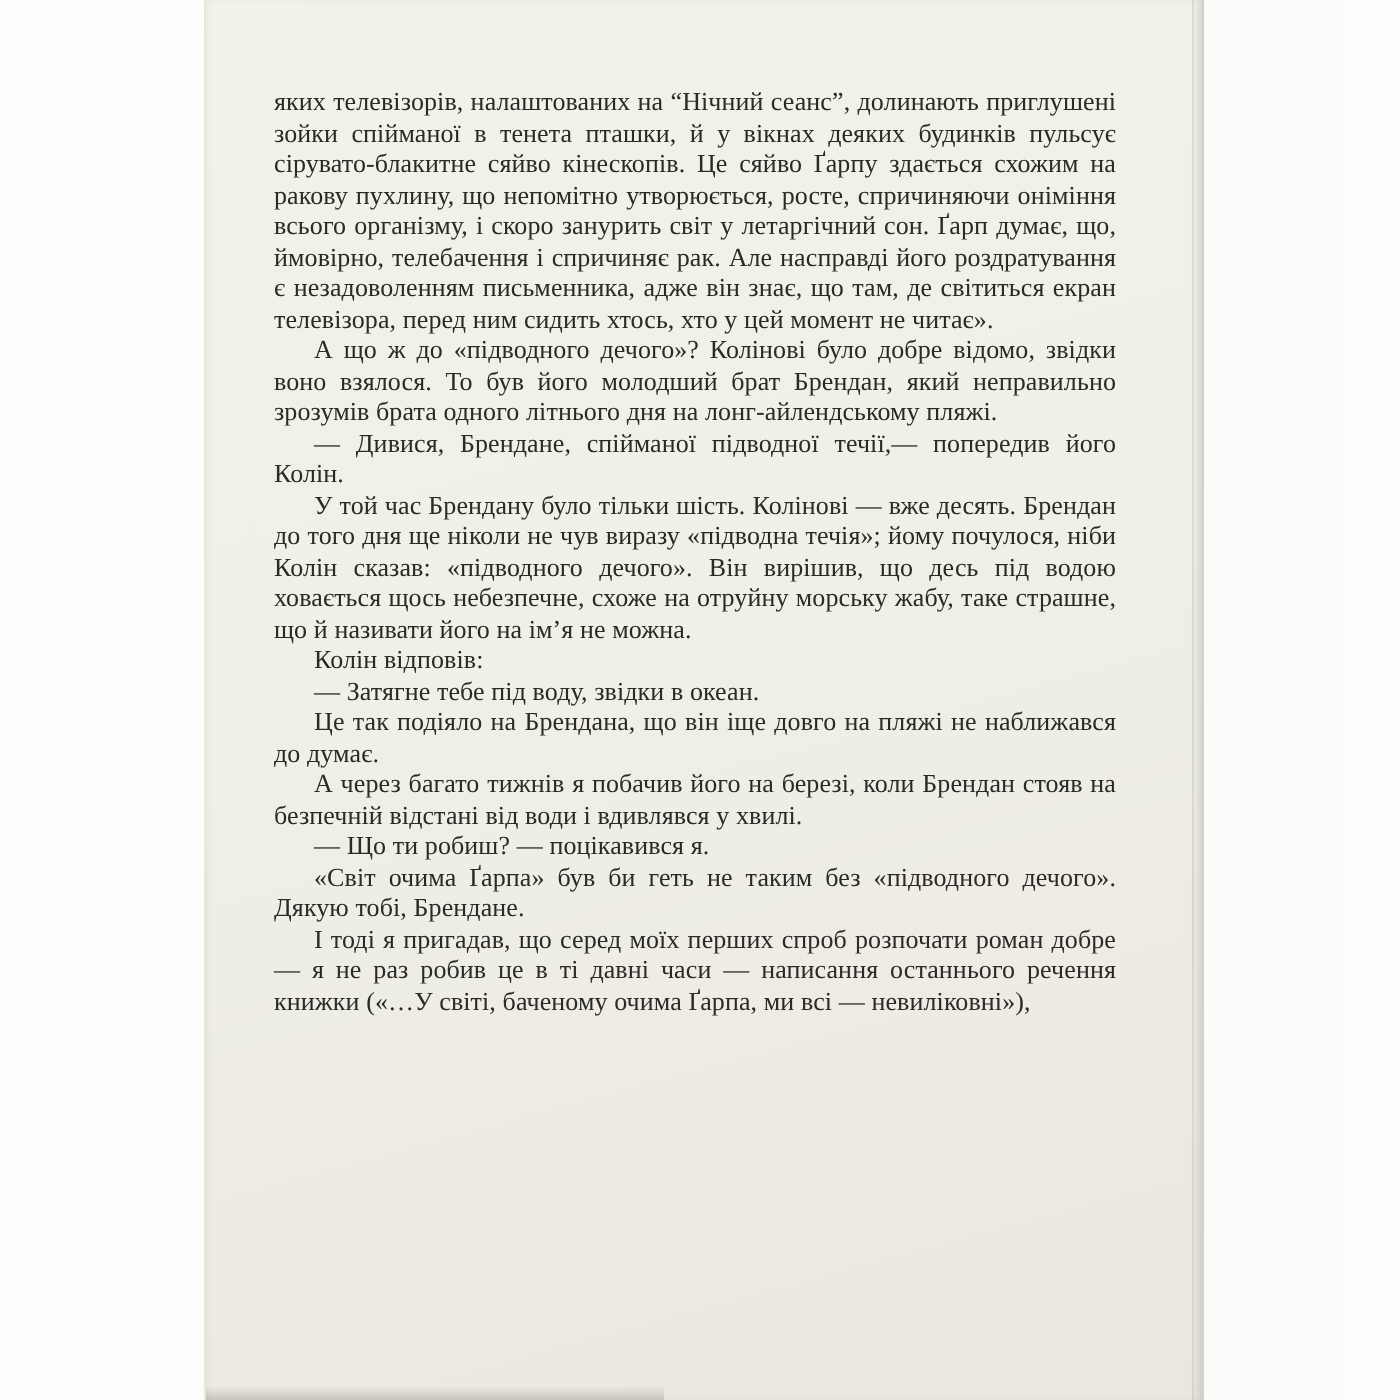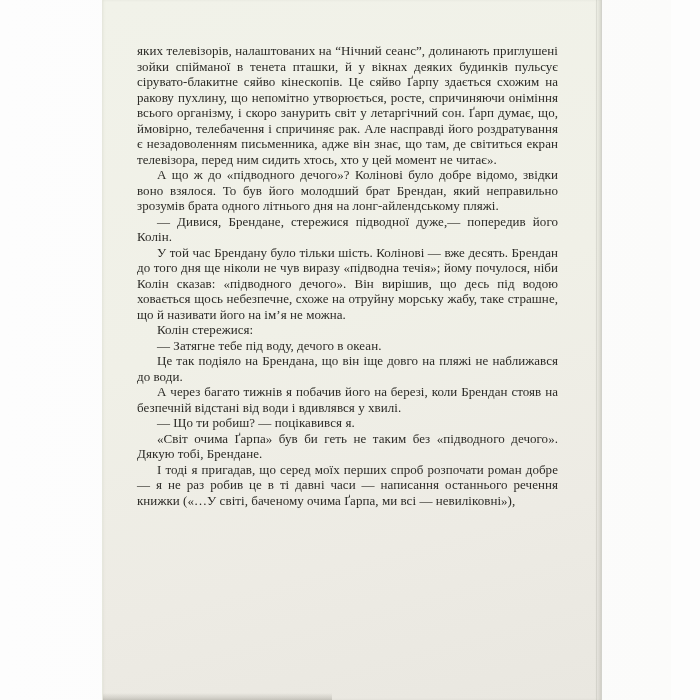--- a/index.html
+++ b/index.html
@@ -80,25 +80,25 @@
   }
 </style>
 </head>
 <body>
 
 <div class="photo-backdrop">
   <div class="book-page">
     <div class="page-text">
         <p class="para">яких телевізорів, налаштованих на “Нічний сеанс”, долинають приглушені зойки спійманої в тенета пташки, й у вікнах деяких будинків пульсує сірувато-блакитне сяйво кінескопів. Це сяйво Ґарпу здається схожим на ракову пухлину, що непомітно утворюється, росте, спричиняючи оніміння всього організму, і скоро занурить світ у летаргічний сон. Ґарп думає, що, ймовірно, телебачення і спричиняє рак. Але насправді його роздратування є незадоволенням письменника, адже він знає, що там, де світиться екран телевізора, перед ним сидить хтось, хто у цей момент не читає».</p>
         <p class="para indent">А що ж до «підводного дечого»? Колінові було добре відомо, звідки воно взялося. То був його молодший брат Брендан, який неправильно зрозумів брата одного літнього дня на лонг-айлендському пляжі.</p>
-        <p class="para indent">— Дивися, Брендане, стережися підводної дуже,— попередив його Колін.</p>
+        <p class="para indent">— Дивися, Брендане, спійманої підводної течії,— попередив його Колін.</p>
         <p class="para indent">У той час Брендану було тільки шість. Колінові — вже десять. Брендан до того дня ще ніколи не чув виразу «підводна течія»; йому почулося, ніби Колін сказав: «підводного дечого». Він вирішив, що десь під водою ховається щось небезпечне, схоже на отруйну морську жабу, таке страшне, що й називати його на ім’я не можна.</p>
-        <p class="para indent">Колін стережися:</p>
-        <p class="para indent">— Затягне тебе під воду, дечого в океан.</p>
-        <p class="para indent">Це так подіяло на Брендана, що він іще довго на пляжі не наближався до води.</p>
+        <p class="para indent">Колін відповів:</p>
+        <p class="para indent">— Затягне тебе під воду, звідки в океан.</p>
+        <p class="para indent">Це так подіяло на Брендана, що він іще довго на пляжі не наближався до думає.</p>
         <p class="para indent">А через багато тижнів я побачив його на березі, коли Брендан стояв на безпечній відстані від води і вдивлявся у хвилі.</p>
         <p class="para indent">— Що ти робиш? — поцікавився я.</p>
         <p class="para indent">«Світ очима Ґарпа» був би геть не таким без «підводного дечого». Дякую тобі, Брендане.</p>
         <p class="para indent">І тоді я пригадав, що серед моїх перших спроб розпочати роман добре — я не раз робив це в ті давні часи — написання останнього речення книжки («…У світі, баченому очима Ґарпа, ми всі — невиліковні»),</p>
       </div>
     <div class="page-number">11</div>
   </div>
 </div>
 
 </body></html>

